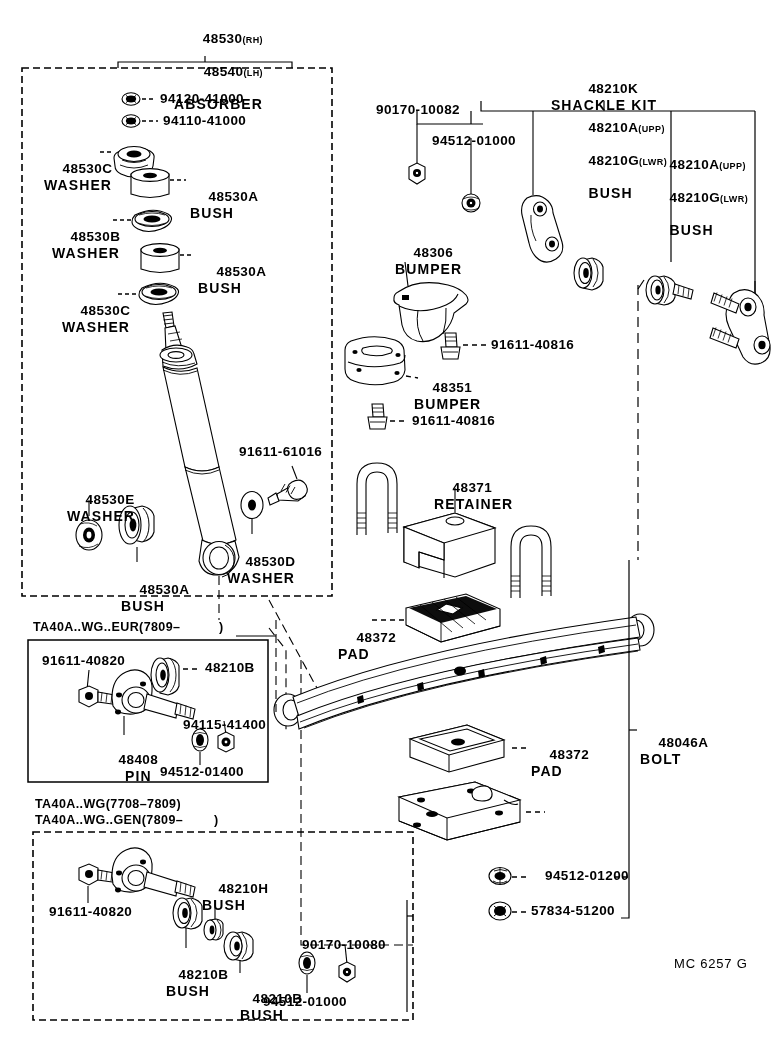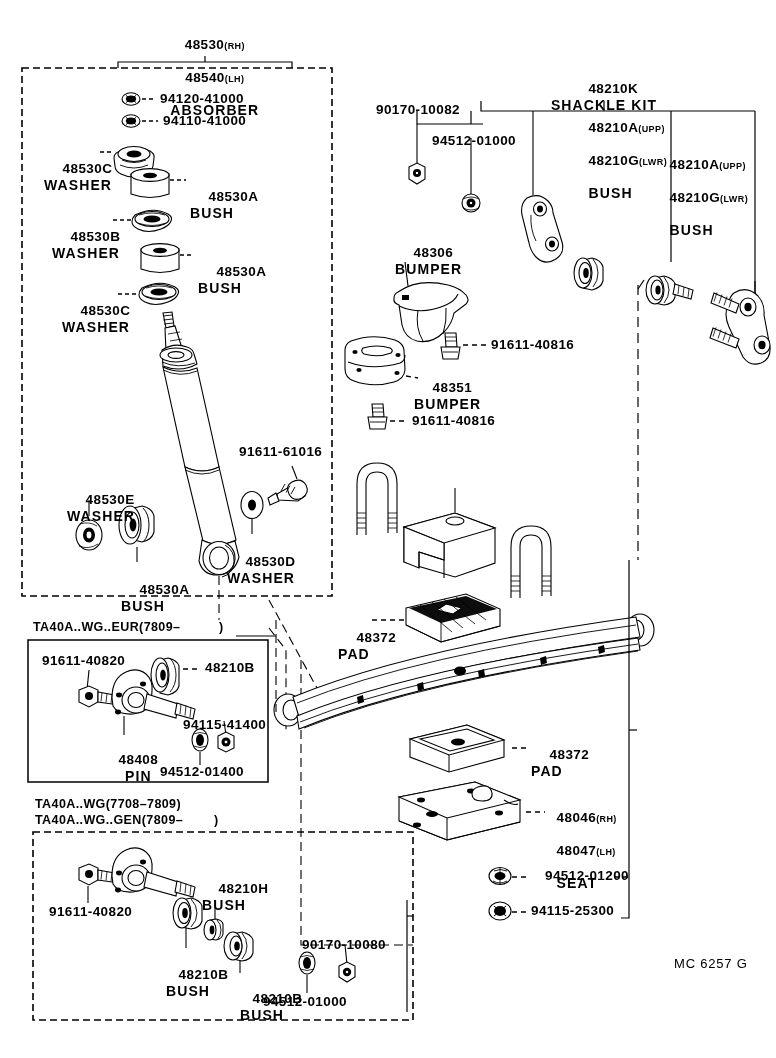--- a/index.html
+++ b/index.html
@@ -479,21 +479,21 @@
       <ellipse class="wh" cx="347" cy="972" rx="1.8" ry="1.8"></ellipse>
     </g>
 
     <g>
       <path class="ln" stroke-width="1.2" d="M407,900 L407,1012"></path>
       <path class="ln" stroke-width="1.2" d="M407,916 L413,916"></path>
     </g>
 
   </svg>
 
-  <div class="lbl ctr" style="left:148px;top:20px;width:115px;">
+  <div class="lbl ctr" style="left:148px;top:14px;width:115px;text-align:right;">
     <span class="pn">48530</span><span class="sfx">(RH)</span><br>
     <span class="pn">48540</span><span class="sfx">(LH)</span><br>
     <span class="sub">ABSORBER</span>
   </div>
 
   <div class="lbl pn" style="left:160px;top:92px;">94120-41000</div>
   <div class="lbl pn" style="left:163px;top:114px;">94110-41000</div>
 
   <div class="lbl" style="left:44px;top:144px;">
     <span class="pn">48530C</span><br><span class="sub">WASHER</span>
@@ -539,33 +539,34 @@
 
   <div class="lbl" style="left:395px;top:228px;">
     <span class="pn">48306</span><br><span class="sub">BUMPER</span>
   </div>
   <div class="lbl pn" style="left:491px;top:338px;">91611-40816</div>
   <div class="lbl" style="left:414px;top:363px;">
     <span class="pn">48351</span><br><span class="sub">BUMPER</span>
   </div>
   <div class="lbl pn" style="left:412px;top:414px;">91611-40816</div>
 
+  <div class="lbl" style="left:434px;top:463px;">
+    <span class="pn">48371</span><br><span class="sub">RETAINER</span>
+  </div>
   <div class="lbl" style="left:338px;top:613px;">
     <span class="pn">48372</span><br><span class="sub">PAD</span>
   </div>
   <div class="lbl" style="left:531px;top:730px;">
     <span class="pn">48372</span><br><span class="sub">PAD</span>
   </div>
-  <div class="lbl" style="left:538px;top:793px;">
-    <span class="pn">48046</span><span class="sfx">(RH)</span><br>
-    <span class="pn">48047</span><span class="sfx">(LH)</span><br>
-    <span class="sub">SEAT</span>
+  <div class="lbl" style="left:640px;top:718px;">
+    <span class="pn">48046A</span><br><span class="sub">BOLT</span>
   </div>
   <div class="lbl pn" style="left:545px;top:869px;">94512-01200</div>
-  <div class="lbl pn" style="left:531px;top:904px;">94115-25300</div>
+  <div class="lbl pn" style="left:531px;top:904px;">57834-51200</div>
 
   <div class="lbl mdl" style="left:33px;top:621px;">TA40A..WG..EUR(7809–          )</div>
   <div class="lbl pn" style="left:42px;top:654px;">91611-40820</div>
   <div class="lbl pn" style="left:205px;top:661px;">48210B</div>
   <div class="lbl pn" style="left:183px;top:718px;">94115-41400</div>
   <div class="lbl" style="left:100px;top:735px;">
     <span class="pn">48408</span><br><span class="sub" style="margin-left:25px;display:inline-block;">PIN</span>
   </div>
   <div class="lbl pn" style="left:160px;top:765px;">94512-01400</div>
 

